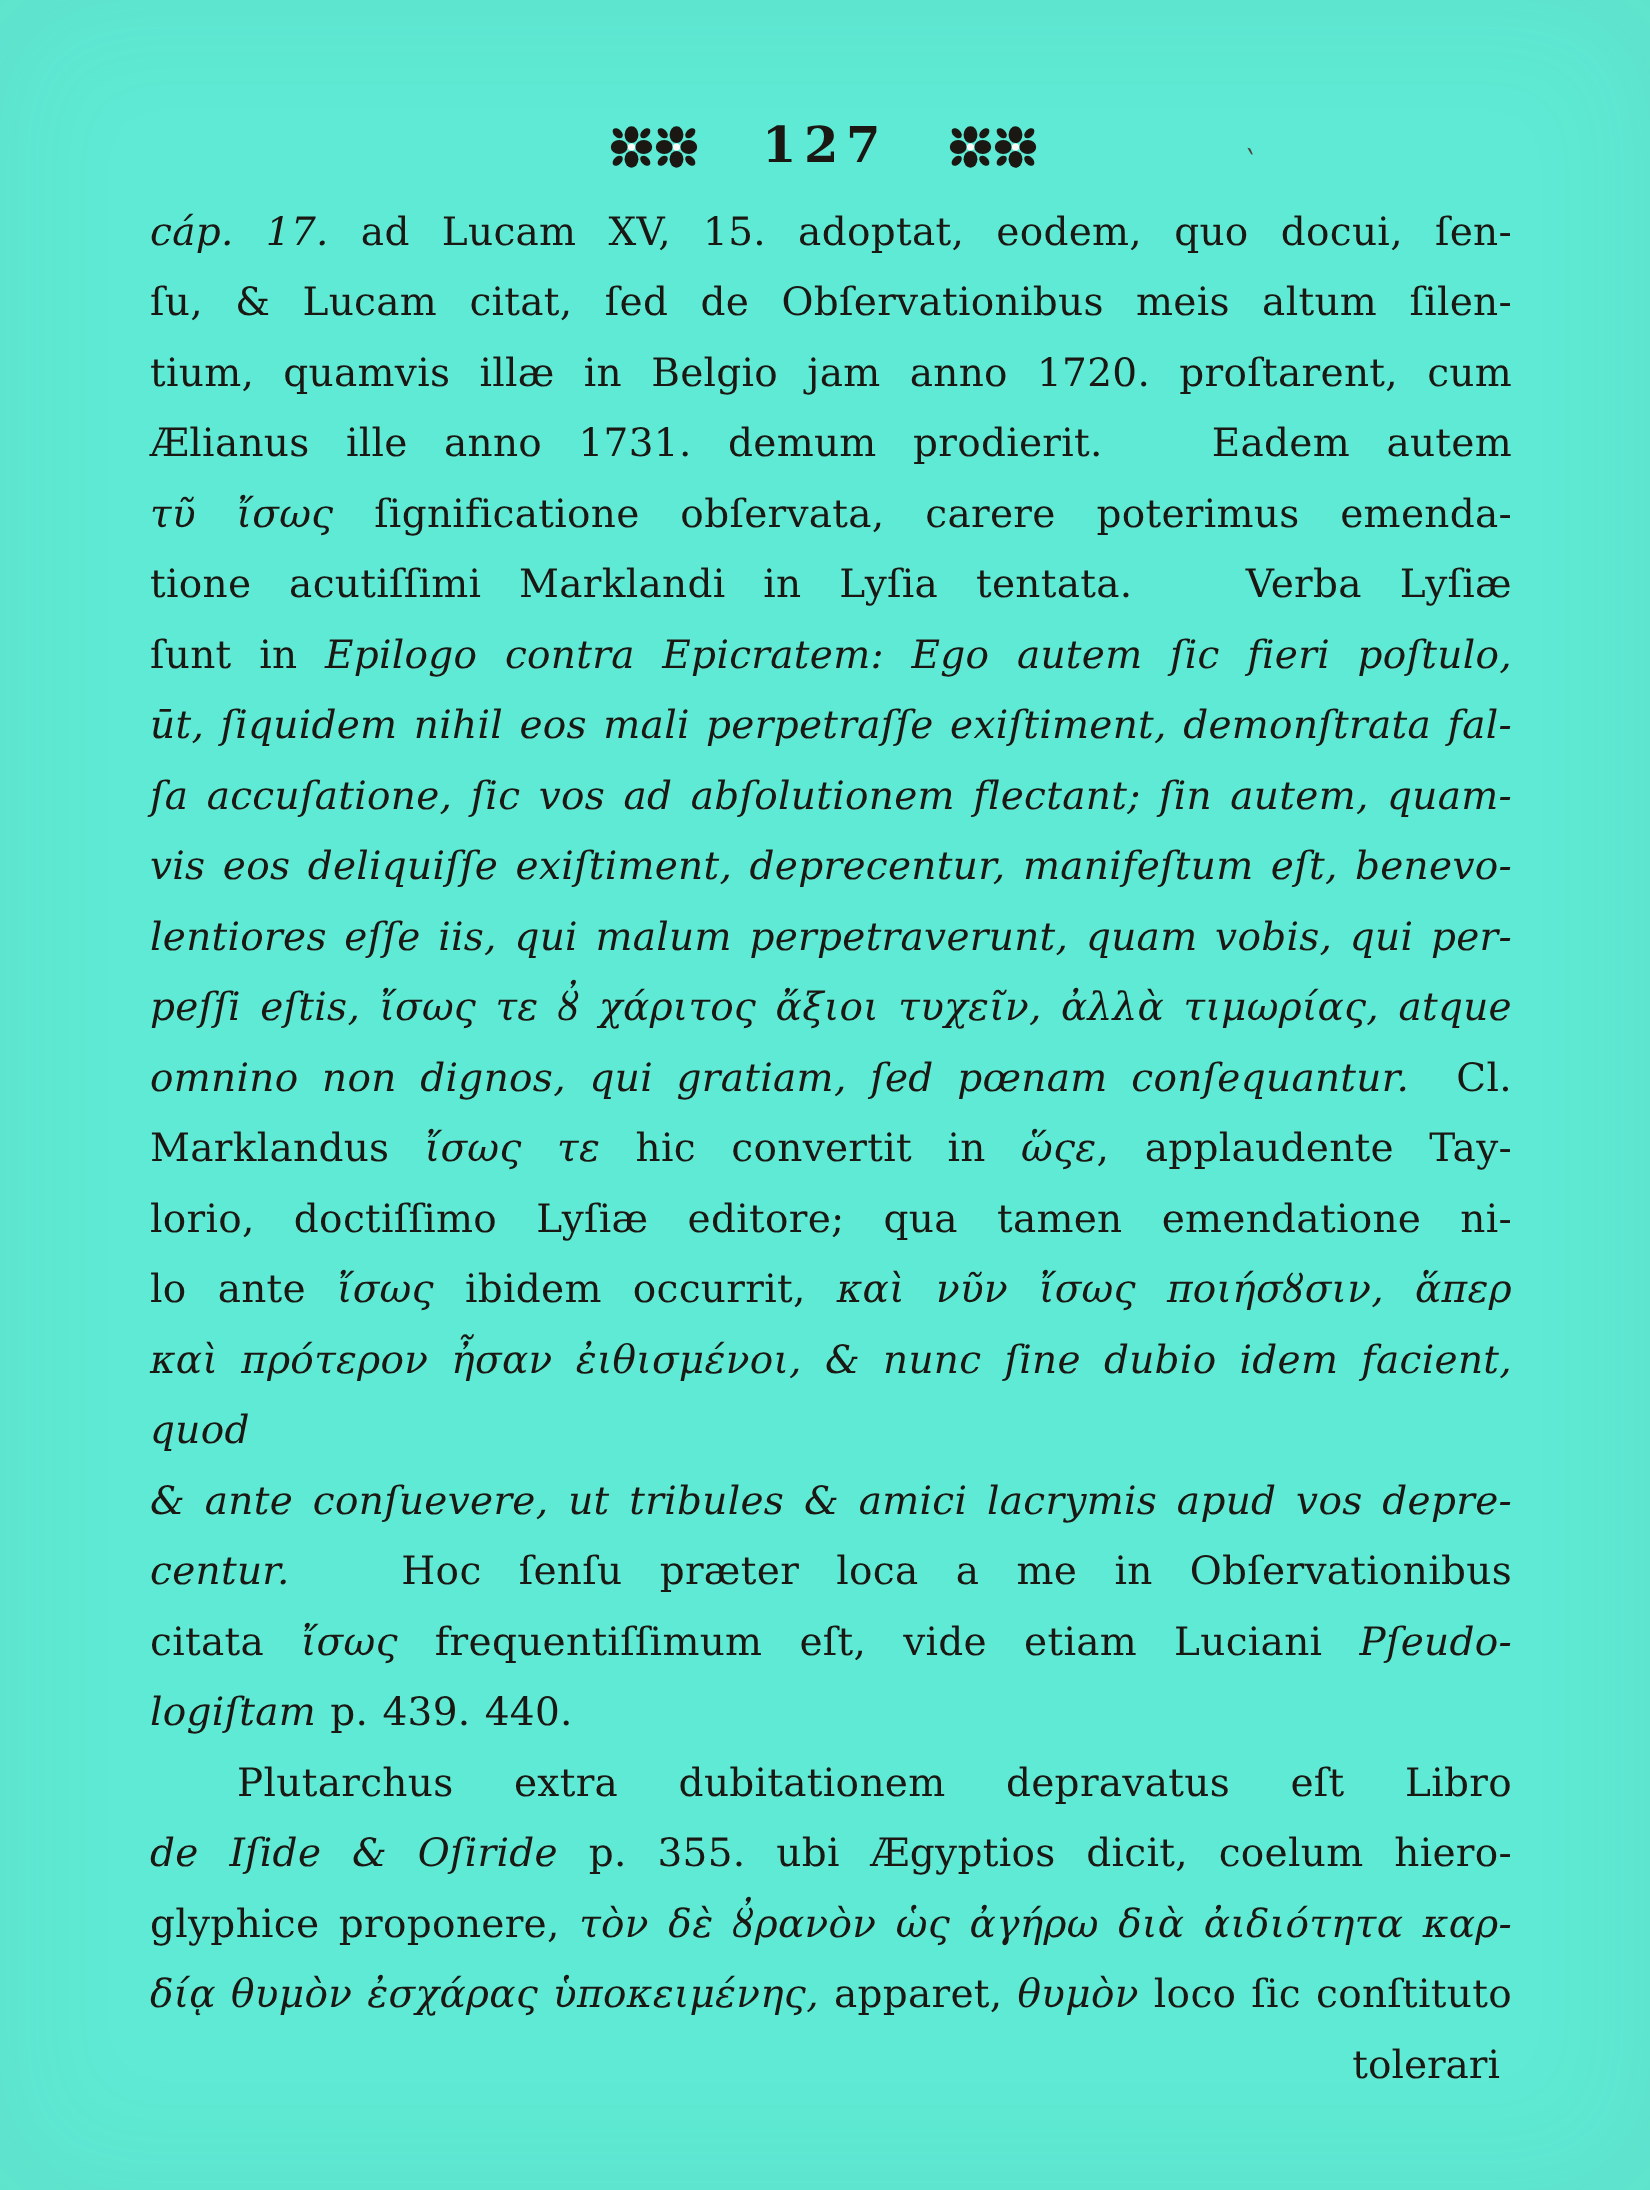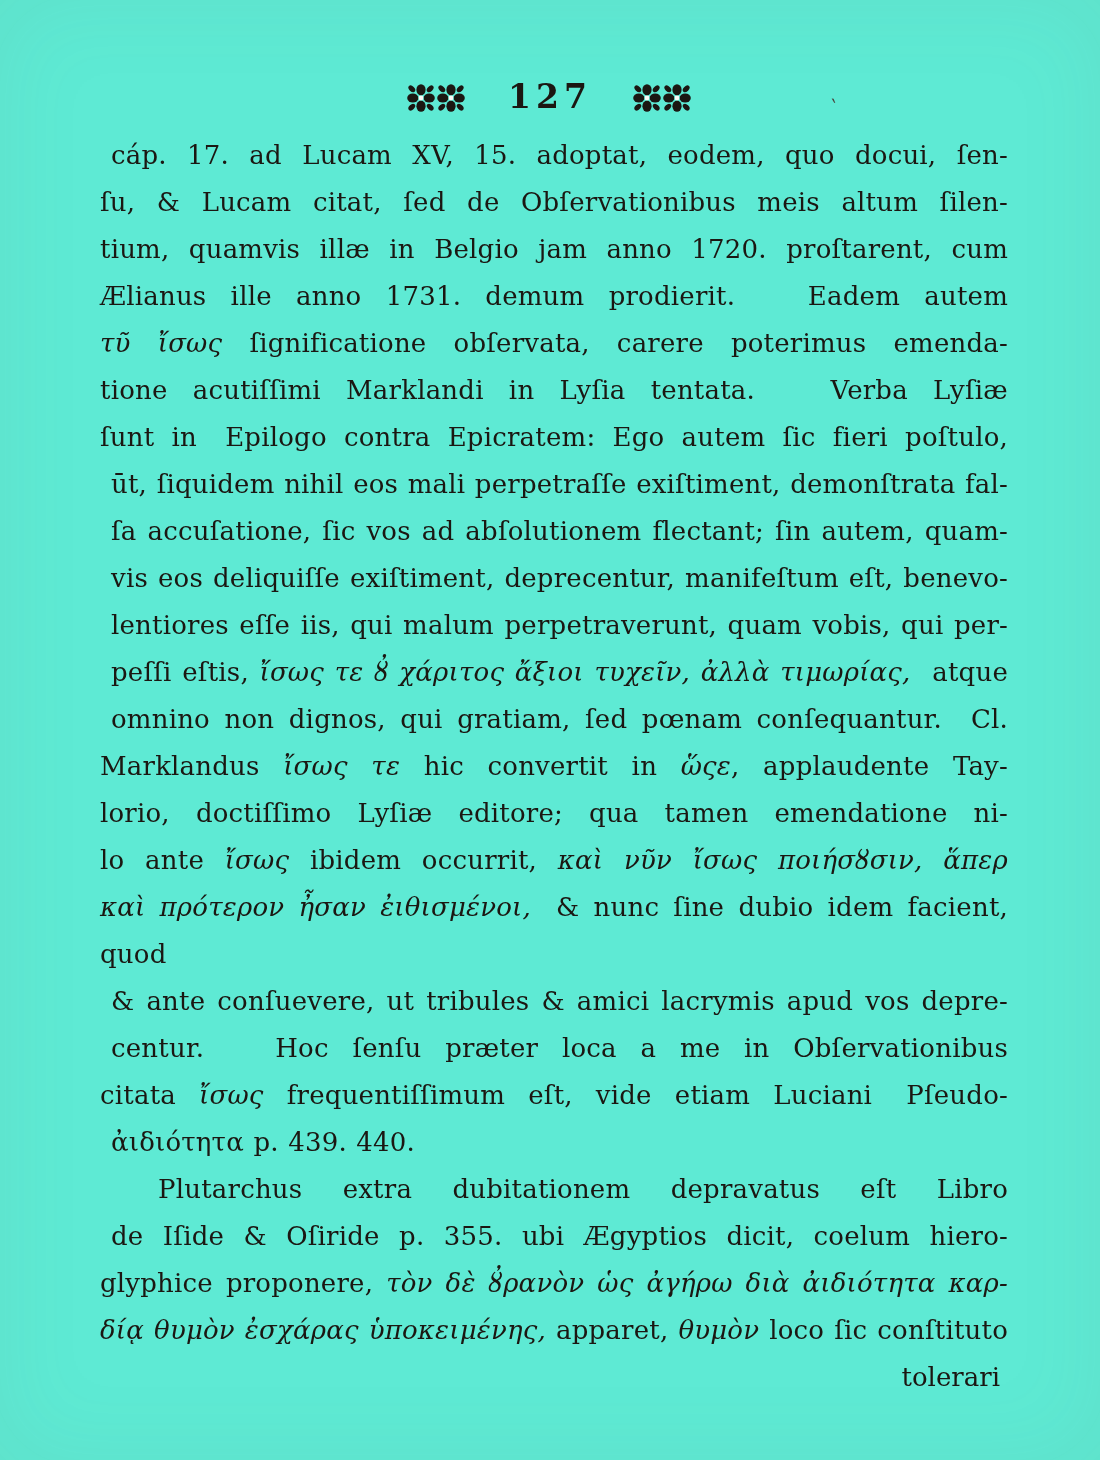--- a/index.html
+++ b/index.html
@@ -49,21 +49,21 @@
     line-height:47px;
     letter-spacing:0.2px;
     text-align:justify;
     text-align-last:justify;
     white-space:normal;
     word-spacing:1px;
   }
   .line.last-left{text-align-last:left;}
   .line.indented{text-indent:58px;}
   .seg-roman{font-style:normal;}
-  .seg-italic{margin-left:11px;}
+  .seg-italic{font-style:italic;}
   .seg-greek{font-style:italic;font-family:"DejaVu Serif", serif;}
   .catchword{
     font-size:26px;
     line-height:47px;
     text-align:right;
     padding:0 100px 0 44px;
   }
 </style>
 </head>
 <body>
@@ -146,21 +146,21 @@
       <div class="line"><span class="seg-italic">lentiores eſſe iis, qui malum perpetraverunt, quam vobis, qui per-</span></div>
       <div class="line"><span class="seg-italic">peſſi eſtis, </span><span class="seg-greek">ἴσως τε ȣ̓ χάριτος ἄξιοι τυχεῖν, ἀλλὰ τιμωρίας,</span><span class="seg-italic"> atque</span></div>
       <div class="line"><span class="seg-italic">omnino non dignos, qui gratiam, ſed pœnam conſequantur.</span><span class="seg-roman">&nbsp;&nbsp;Cl.</span></div>
       <div class="line"><span class="seg-roman">Marklandus </span><span class="seg-greek">ἴσως τε</span><span class="seg-roman"> hic convertit in </span><span class="seg-greek">ὥςε</span><span class="seg-roman">, applaudente Tay-</span></div>
       <div class="line"><span class="seg-roman">lorio, doctiſſimo Lyſiæ editore; qua tamen emendatione ni-</span></div>
       <div class="line"><span class="seg-roman">lo ante </span><span class="seg-greek">ἴσως</span><span class="seg-roman"> ibidem occurrit, </span><span class="seg-greek">καὶ νῦν ἴσως ποιήσȣσιν, ἅπερ</span></div>
       <div class="line"><span class="seg-greek">καὶ πρότερον ἦσαν ἐιθισμένοι, </span><span class="seg-italic">&amp; nunc ſine dubio idem facient, quod</span></div>
       <div class="line"><span class="seg-italic">&amp; ante conſuevere, ut tribules &amp; amici lacrymis apud vos depre-</span></div>
       <div class="line"><span class="seg-italic">centur.</span><span class="seg-roman">&nbsp;&nbsp;&nbsp;Hoc ſenſu præter loca a me in Obſervationibus</span></div>
       <div class="line"><span class="seg-roman">citata </span><span class="seg-greek">ἴσως</span><span class="seg-roman"> frequentiſſimum eſt, vide etiam Luciani </span><span class="seg-italic">Pſeudo-</span></div>
-      <div class="line last-left"><span class="seg-italic">ἀιδιότητα</span><span class="seg-roman"> p. 439. 440.</span></div>
+      <div class="line last-left"><span class="seg-italic">logiſtam</span><span class="seg-roman"> p. 439. 440.</span></div>
       <div class="line indented"><span class="seg-roman">Plutarchus extra dubitationem depravatus eſt Libro</span></div>
       <div class="line"><span class="seg-italic">de Iſide &amp; Oſiride</span><span class="seg-roman"> p. 355. ubi Ægyptios dicit, coelum hiero-</span></div>
       <div class="line"><span class="seg-roman">glyphice proponere, </span><span class="seg-greek">τὸν δὲ ȣ̓ρανὸν ὡς ἀγήρω διὰ ἀιδιότητα καρ-</span></div>
       <div class="line"><span class="seg-greek">δίᾳ θυμὸν ἐσχάρας ὑποκειμένης,</span><span class="seg-roman"> apparet, </span><span class="seg-greek">θυμὸν</span><span class="seg-roman"> loco ſic conſtituto</span></div>
     </div>
 
   <div class="catchword">tolerari</div>
 
 </div>
 

